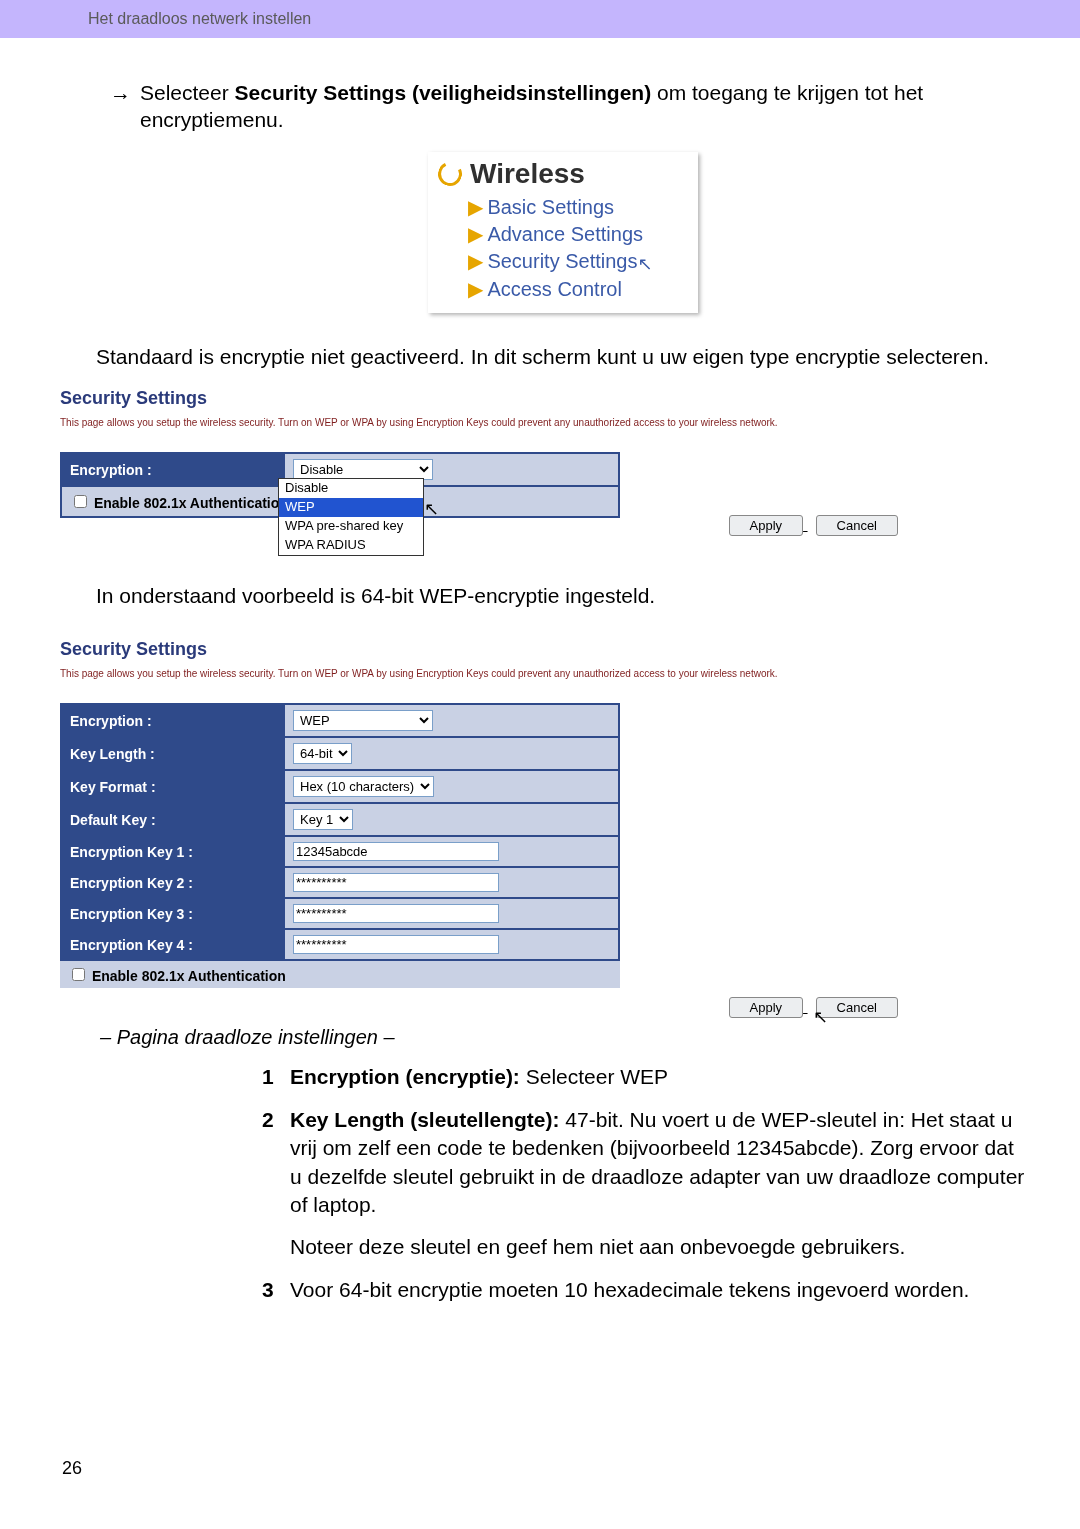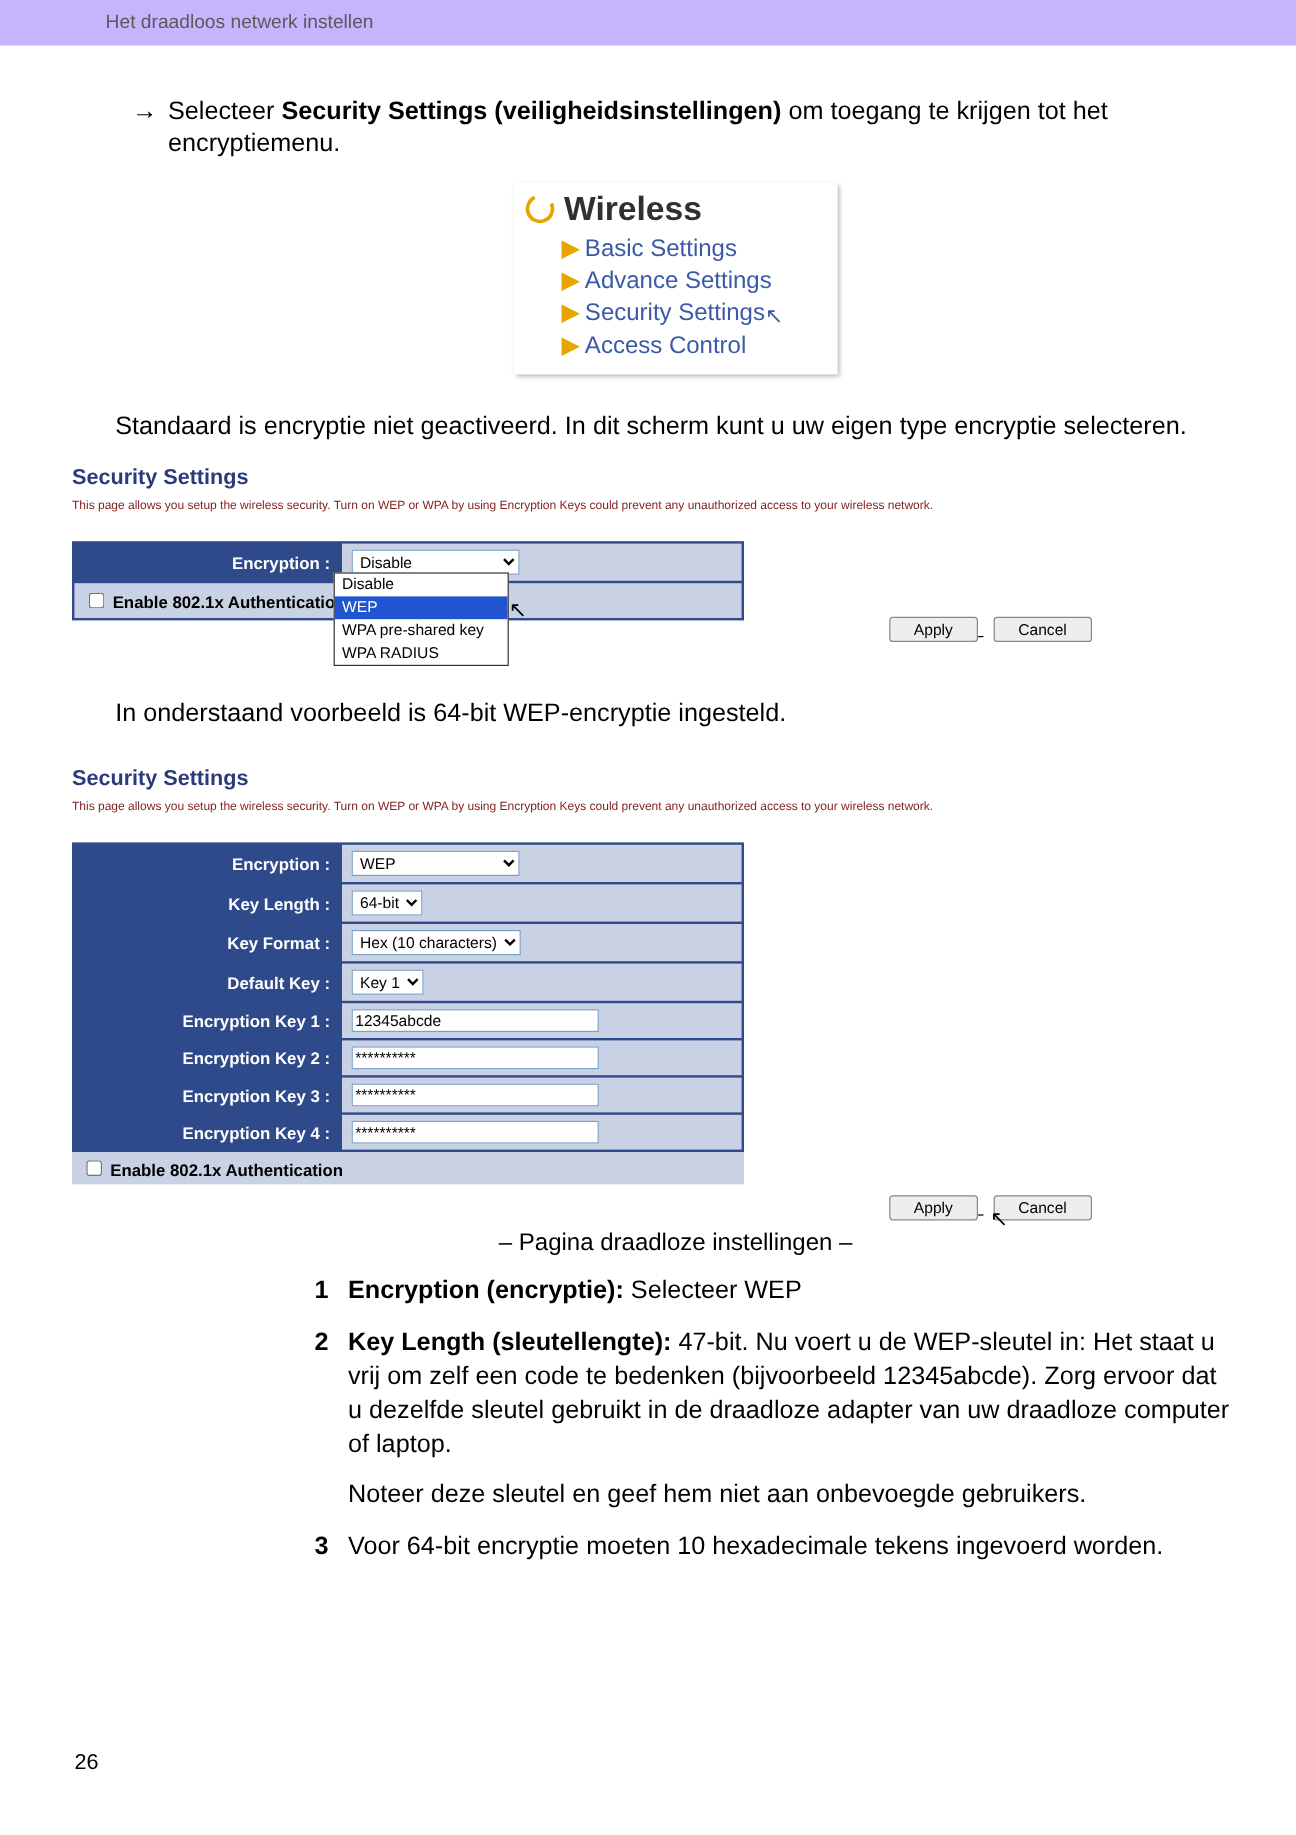--- a/index.html
+++ b/index.html
@@ -104,41 +104,41 @@
     color: #fff;
     font-weight: bold;
     font-size: 14px;
     width: 560px;
   }
   .formtable td {
     padding: 5px 8px;
     vertical-align: middle;
   }
   .formtable td.lbl {
-    text-align: right;
+    text-align: left;
     white-space: nowrap;
     width: 205px;
   }
   .formtable td.val {
     background: #c9d1e4;
     color: #000;
     font-weight: normal;
   }
   .formtable select,
   .formtable input[type=text],
   .formtable input[type=password] {
     font-family: Arial, sans-serif;
     font-size: 13px;
     background: #fff;
     border: 1px solid #7a9fc9;
     padding: 1px 2px;
   }
   .btnrow {
     position: absolute;
-    right: 20px;
+    right: 32px;
     bottom: 6px;
     text-decoration: underline;
   }
   .btn {
     background: #eceef0;
     border: 1px solid #888;
     font-size: 13px;
     padding: 2px 20px;
     border-radius: 3px;
     margin-left: 8px;
@@ -160,21 +160,21 @@
     z-index: 5;
   }
   .dropdown-open div {
     padding: 1px 6px;
   }
   .dropdown-open div.selected {
     background: #2154d0;
     color: #fff;
   }
   .caption {
-    text-align: center;
+    font-style: italic;
     font-size: 20px;
     margin: 8px 0 14px 0;
   }
   ol.steps {
     font-size: 21px;
     line-height: 1.35;
     padding-left: 190px;
     counter-reset: step;
     list-style: none;
     margin: 0;

